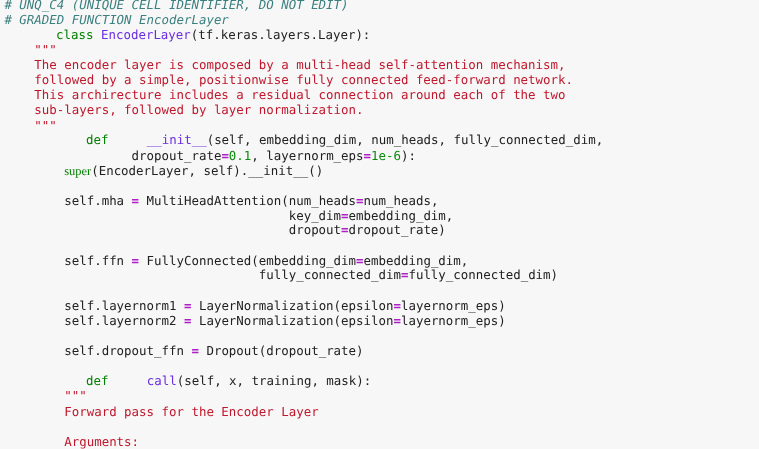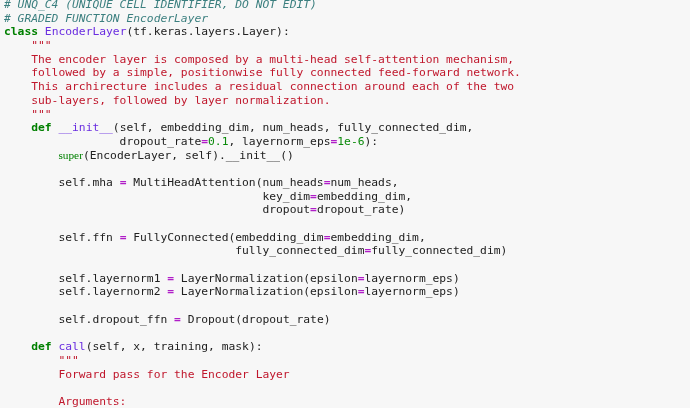--- a/index.html
+++ b/index.html
@@ -27,23 +27,23 @@
       top: -2px;
       margin: 0;
       font-family: "DejaVu Sans Mono", "Liberation Mono", monospace;
       font-size: 11.3px;
       line-height: 13.7px;
       color: #212121;
       white-space: pre;
     }
     .line { display: block; height: 13.7px; }
     .cm { color: #3b7f7f; font-style: italic; }
-    .kw { color: #008000; font-weight: bold; }
+    .kw { color: #008000; font-weight: normal; margin-left: 47px; }
     .nc { color: #6a2ee0; text-align: center; }
-    .nf { color: #6a2ee0; }
+    .nf { color: #6a2ee0; margin-left: 28px; }
     .st { color: #c0172c; }
     .nu { color: #0a8a0a; }
     .op { color: #b01ec8; font-weight: bold; }
     .bi { color: #008000; font-family: Liberation Serif, serif; }
     .tx { color: #212121; margin-top: 36px; }
   </style>
 </head>
 <body>
 
 <div class="code-cell">

